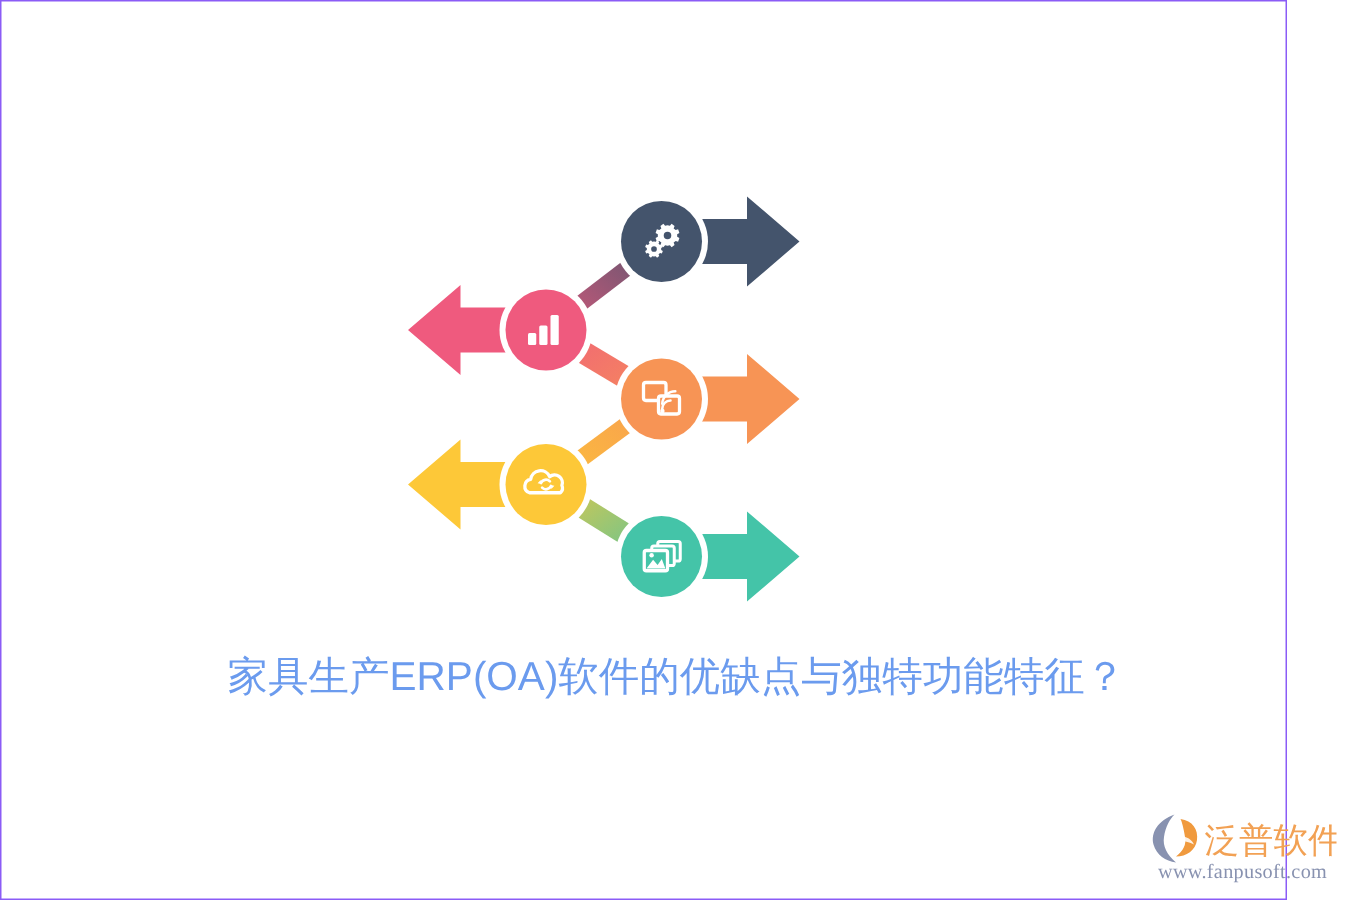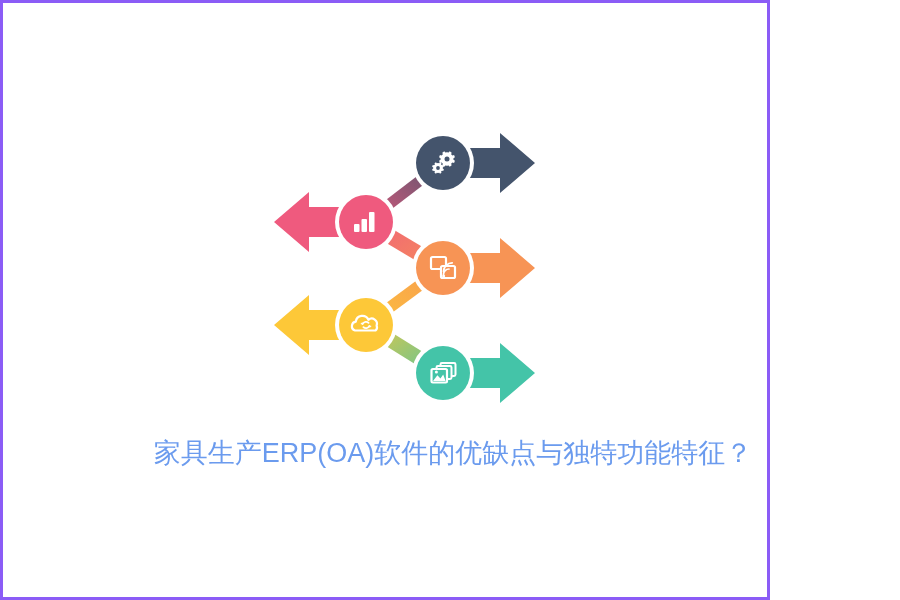--- a/index.html
+++ b/index.html
@@ -4,24 +4,24 @@
 <style>
   html,body{margin:0;padding:0;}
   body{
     width:900px;height:600px;
     background:#ffffff;
     font-family:"Liberation Sans","DejaVu Sans",sans-serif;
     overflow:hidden;
   }
   #page{
     position:relative;
-    width:770px;height:600px;
+    width:858px;height:600px;
     background:#ffffff;
     box-sizing:border-box;
-    border:3px solid #8b5cf6;
+    border:1px solid #8b5cf6;
   }
   #infographic{
     position:absolute;
     left:255px;top:105px;
     width:290px;height:300px;
   }
   #infographic svg{display:block;width:290px;height:300px;}
 
   #title{
     position:absolute;
@@ -181,14 +181,30 @@
 
           <path d="M -10 8 L -5.6 2.2 L -2.6 5.6 L 0.2 1.6 L 2.6 8 Z" fill="#ffffff"></path>
           <circle cx="-6.6" cy="-0.9" r="1.5" fill="#ffffff"></circle>
         </g>
       </g>
     </svg>
   </div>
 
   <div id="title">家具生产ERP(OA)软件的优缺点与独特功能特征？</div>
 
+  <div id="logo">
+    <svg viewBox="0 0 128 52" xmlns="http://www.w3.org/2000/svg">
+
+      <g>
+        <path d="M 20 6 C 9 10, 4 18, 6 26 C 8 33, 14 37, 21 38
+                 C 15 33, 12 27, 13 21 C 14 14, 17 9, 20 6 Z" fill="#8892b0"></path>
+        <path d="M 24 9 C 32 10, 36 16, 35 23 C 34 30, 28 34, 21 34
+                 C 26 30, 28 26, 27 21 C 26 15, 25 11, 24 9 Z" fill="#f09a3e"></path>
+        <path d="M 22 21 C 27 20, 31 22, 33 26 C 29 24, 25 23, 22 24 Z" fill="#ffffff" opacity="0.85"></path>
+      </g>
+
+      <text x="40" y="31" font-family="'DejaVu Sans', sans-serif" font-size="23" fill="#f2a154">泛普软件</text>
+
+      <text x="9" y="48" font-family="'Liberation Serif', serif" font-size="13.5" letter-spacing="0.2" fill="#8892b0">www.fanpusoft.com</text>
+    </svg>
+  </div>
 
 </div>
 
 </body></html>

